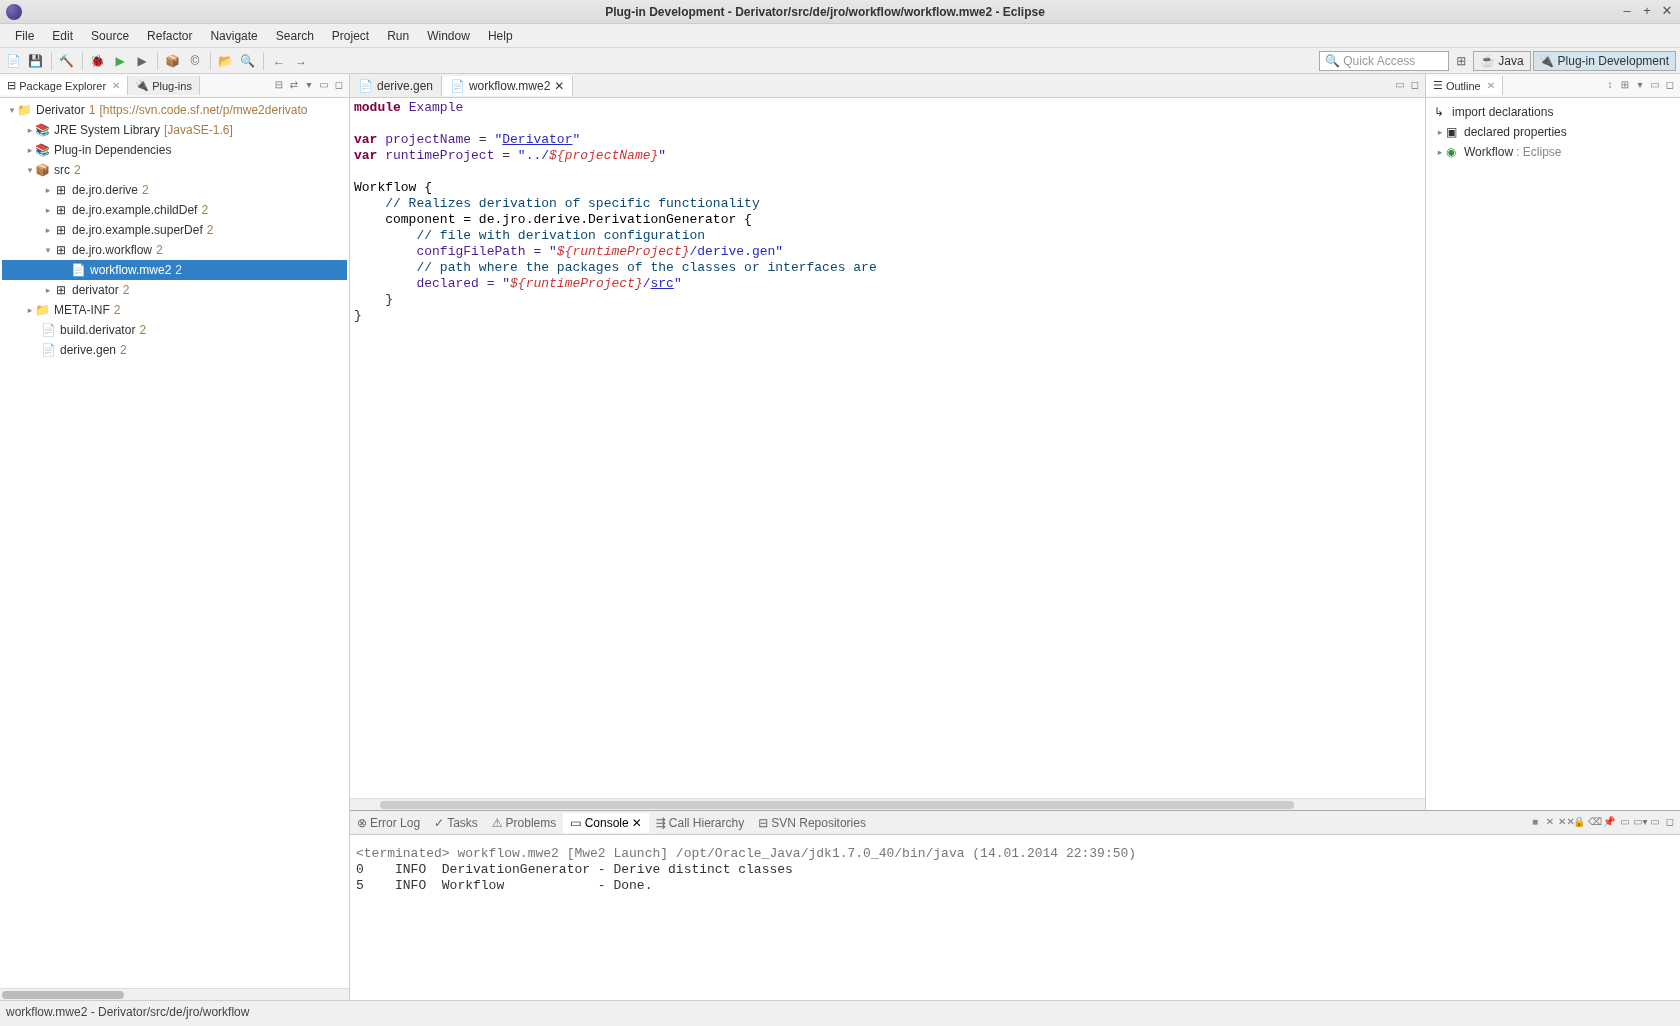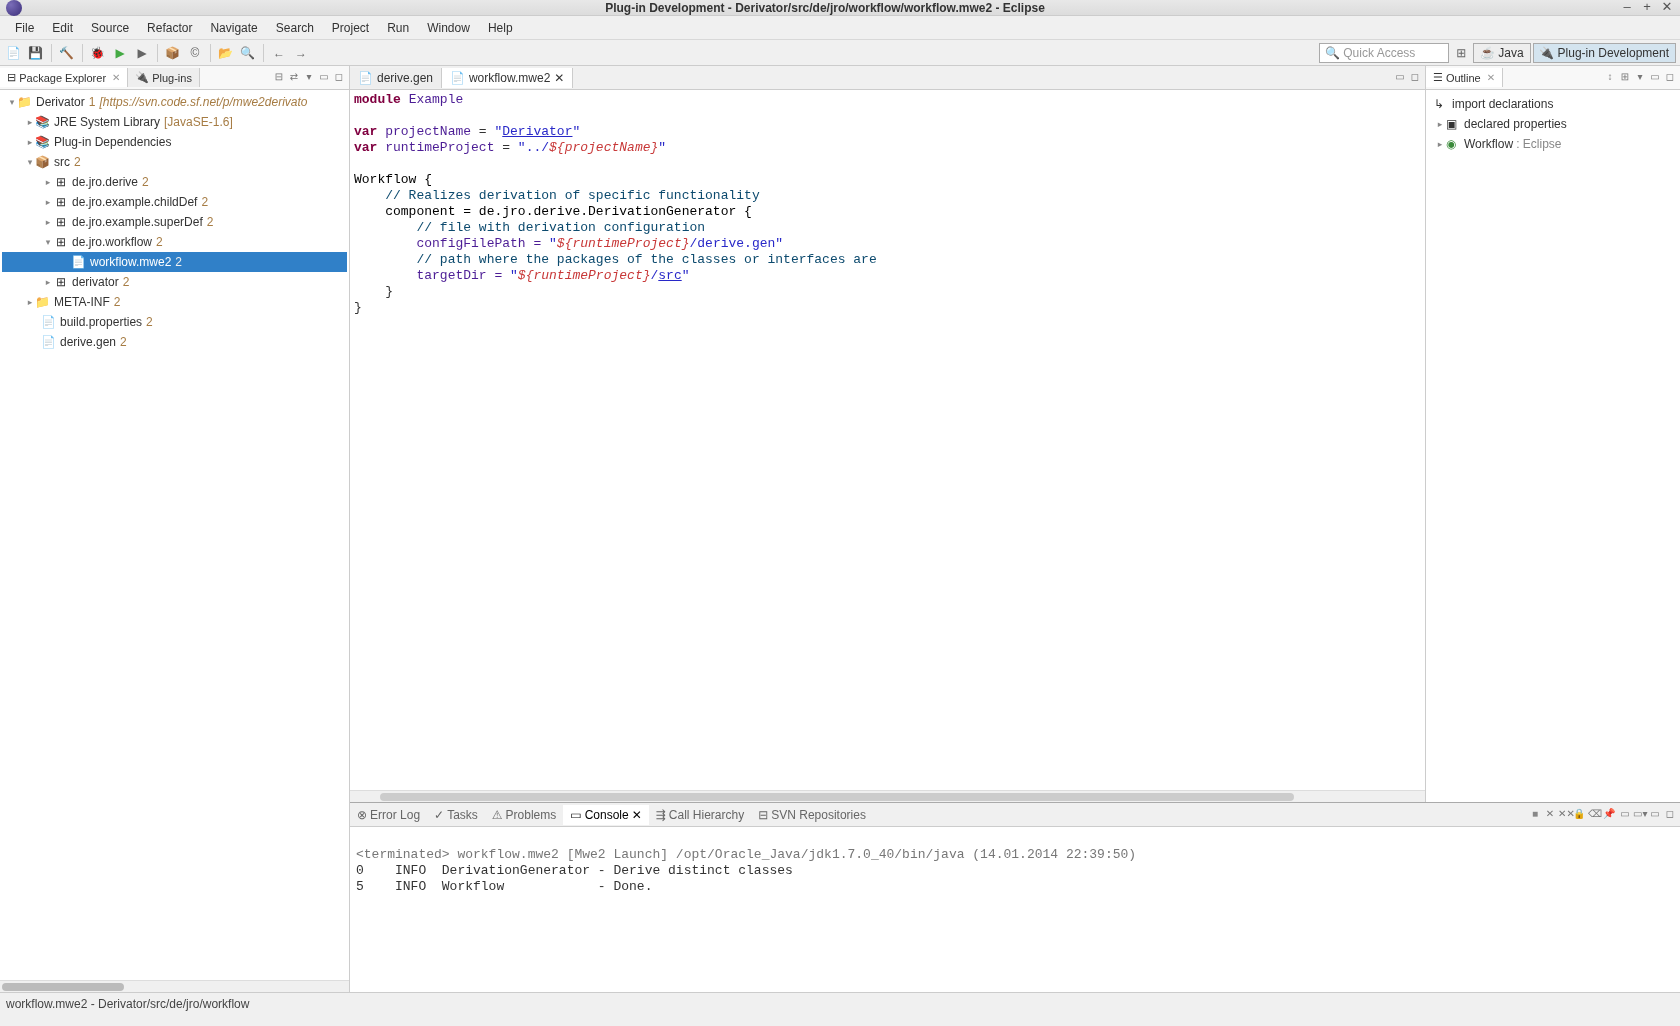--- a/index.html
+++ b/index.html
@@ -1,17 +1,17 @@
 <!DOCTYPE html>
 <html><head>
 <meta charset="utf-8">
 <style>
 * { box-sizing: border-box; margin: 0; padding: 0; }
 body { font-family: "Segoe UI", Arial, sans-serif; font-size: 12px; background: #f0f0f0; color: #333; overflow: hidden; width: 1680px; height: 1026px; }
-.titlebar { background: linear-gradient(#e8e8e8, #dcdcdc); height: 16px; display: flex; align-items: center; padding: 0 6px; border-bottom: 1px solid #ccc; }
+.titlebar { background: linear-gradient(#e8e8e8, #dcdcdc); height: 24px; display: flex; align-items: center; padding: 0 6px; border-bottom: 1px solid #ccc; }
 .titlebar .app-icon { width: 16px; height: 16px; background: radial-gradient(circle at 30% 30%, #7a6db8, #3b2e7a); border-radius: 50%; margin-right: 8px; }
 .titlebar .title { flex: 1; text-align: center; font-weight: bold; color: #333; }
 .titlebar .winbtns { display: flex; gap: 6px; }
 .titlebar .winbtn { width: 14px; height: 14px; font-size: 13px; color: #555; cursor: pointer; text-align: center; line-height: 12px; }
 .menubar { background: #f0f0f0; height: 24px; display: flex; align-items: center; padding: 0 6px; border-bottom: 1px solid #d8d8d8; }
 .menuitem { padding: 3px 9px; cursor: pointer; }
 .toolbar { background: #f0f0f0; height: 26px; display: flex; align-items: center; padding: 0 4px; border-bottom: 1px solid #ccc; justify-content: space-between; }
 .tb-left, .tb-right { display: flex; align-items: center; gap: 2px; }
 .tb-btn { width: 20px; height: 20px; display: inline-flex; align-items: center; justify-content: center; font-size: 12px; color: #666; cursor: pointer; border-radius: 2px; }
 .tb-sep { width: 1px; height: 18px; background: #ccc; margin: 0 3px; }
@@ -27,42 +27,42 @@
 .view-tab .vclose { margin-left: 3px; color: #999; font-size: 10px; }
 .view-toolbar { display: flex; margin-left: auto; gap: 1px; padding-right: 3px; }
 .view-toolbar .vtbtn { width: 14px; height: 14px; font-size: 10px; color: #777; text-align: center; cursor: pointer; }
 .tree { flex: 1; overflow: auto; padding: 2px; }
 .tree-node { display: flex; align-items: center; height: 20px; padding-left: 3px; cursor: pointer; white-space: nowrap; }
 .tree-node.selected { background: #3080c8; color: #fff; }
 .expander { width: 12px; text-align: center; color: #888; font-size: 9px; }
 .ticon { width: 14px; margin-right: 4px; display: inline-flex; justify-content: center; }
 .label-suffix { color: #a67c44; margin-left: 4px; }
 .tree-node.selected .label-suffix { color: #eee; }
-.url-suffix { color: #a67c44; font-style: italic; }
+.url-suffix { color: #a67c44; }
 .center-pane { flex: 1; display: flex; flex-direction: column; background: #fff; }
 .editor-tabs { display: flex; align-items: center; height: 24px; background: #f0f0f0; border-bottom: 1px solid #ccc; }
 .editor-tab { padding: 3px 8px; display: flex; align-items: center; gap: 4px; border-right: 1px solid #ccc; background: #eee; cursor: pointer; }
 .editor-tab.active { background: #fff; }
 .editor-area { flex: 1; display: flex; overflow: hidden; background: #fff; }
 .gutter { background: #fff; color: #888; font-family: "Courier New", monospace; font-size: 13px; text-align: right; padding: 2px 8px 2px 4px; line-height: 16px; border-right: 1px solid #eee; }
 .code { flex: 1; font-family: "Courier New", monospace; font-size: 13px; line-height: 16px; padding: 2px 4px; white-space: pre; overflow: auto; }
 .kw { color: #800040; font-weight: bold; }
 .name { color: #4c1d95; }
 .str { color: #2828c8; }
 .var-in { color: #c83838; font-style: italic; }
 .cmt { color: #0c4a6e; }
 .type { color: #000; }
 .underline { text-decoration: underline; }
 .hscroll { height: 12px; background: #f0f0f0; border-top: 1px solid #ddd; position: relative; }
 .hscroll-thumb { position: absolute; left: 30px; width: 85%; height: 8px; top: 2px; background: #ccc; border-radius: 4px; }
 .bottom-pane { border-top: 1px solid #aaa; background: #fff; height: 190px; display: flex; flex-direction: column; }
 .bottom-tabs { display: flex; align-items: center; height: 24px; background: #f0f0f0; border-bottom: 1px solid #ccc; }
 .bottom-tab { padding: 3px 7px; display: flex; align-items: center; gap: 3px; cursor: pointer; color: #666; }
 .bottom-tab.active { background: #fff; color: #000; }
-.console-body { flex: 1; font-family: "Courier New", monospace; font-size: 13px; padding: 20px 6px; background: #fff; line-height: 16px; white-space: pre; overflow: auto; }
+.console-body { flex: 1; font-family: "Courier New", monospace; font-size: 13px; padding: 11px 6px; background: #fff; line-height: 16px; white-space: pre; overflow: auto; }
 .console-line1 { color: #777; }
 .right-pane { width: 255px; border-left: 1px solid #ccc; background: #fff; display: flex; flex-direction: column; }
 .outline { flex: 1; padding: 4px; }
 .outline-node { display: flex; align-items: center; height: 20px; padding-left: 4px; cursor: pointer; }
 .oicon { width: 14px; margin-right: 4px; }
 .otype { color: #888; margin-left: 3px; }
 .statusbar { height: 22px; background: #f0f0f0; border-top: 1px solid #ccc; display: flex; align-items: center; padding: 0 6px; font-size: 12px; color: #444; }
 .left-scroll { height: 12px; background: #f0f0f0; border-top: 1px solid #ddd; position: relative; margin-top: auto; }
 .left-scroll-thumb { position: absolute; left: 2px; width: 35%; height: 8px; top: 2px; background: #bbb; border-radius: 4px; }
 .center-wrapper { flex: 1; display: flex; flex-direction: column; }
@@ -212,21 +212,21 @@
         <span class="label-suffix">2</span>
       </div>
       <div class="tree-node" style="padding-left:22px">
         <span class="expander">▸</span>
         <span class="ticon">📁</span>
         <span>META-INF</span>
         <span class="label-suffix">2</span>
       </div>
       <div class="tree-node" style="padding-left:40px">
         <span class="ticon">📄</span>
-        <span>build.properties</span>
+        <span>build.derivator</span>
         <span class="label-suffix">2</span>
       </div>
       <div class="tree-node" style="padding-left:40px">
         <span class="ticon">📄</span>
         <span>derive.gen</span>
         <span class="label-suffix">2</span>
       </div>
     </div>
     <div class="left-scroll">
         <div class="left-scroll-thumb"></div>
@@ -256,21 +256,21 @@
 
 <span class="kw">var</span> <span class="name">projectName</span><span> = </span><span class="str">"</span><span class="str underline">Derivator</span><span class="str">"</span>
 <span class="kw">var</span> <span class="name">runtimeProject</span><span> = </span><span class="str">"../</span><span class="var-in">${projectName}</span><span class="str">"</span>
 
 <span class="type">Workflow {</span>
     <span class="cmt">// Realizes derivation of specific functionality</span>
     <span class="type">component = de.jro.derive.DerivationGenerator {</span>
         <span class="cmt">// file with derivation configuration</span>
         <span class="name">configFilePath = </span><span class="str">"</span><span class="var-in">${runtimeProject}</span><span class="str">/derive.gen</span><span class="str">"</span>
         <span class="cmt">// path where the packages of the classes or interfaces are</span>
-        <span class="name">targetDir = </span><span class="str">"</span><span class="var-in">${runtimeProject}</span><span class="str">/</span><span class="str underline">src</span><span class="str">"</span>
+        <span class="name">declared = </span><span class="str">"</span><span class="var-in">${runtimeProject}</span><span class="str">/</span><span class="str underline">src</span><span class="str">"</span>
 <span>    }</span>
 <span>}</span></div>
         </div>
         <div class="hscroll">
             <div class="hscroll-thumb"></div>
           </div>
       </div>
 
       <div class="right-pane">
         <div class="view-header">

